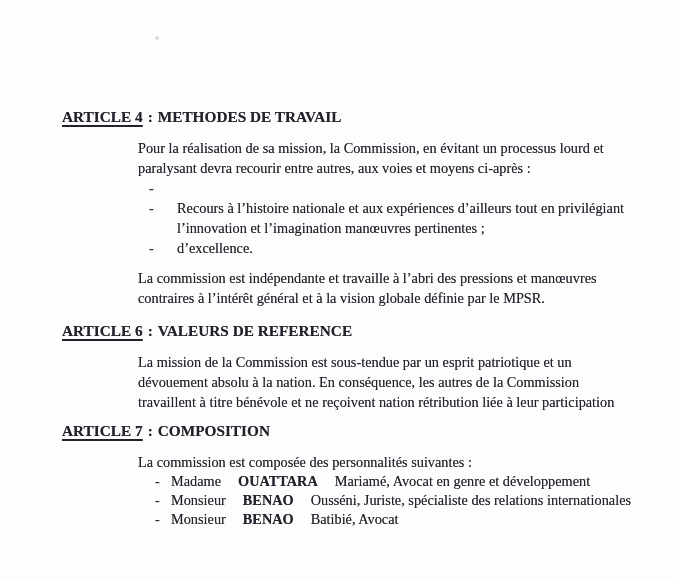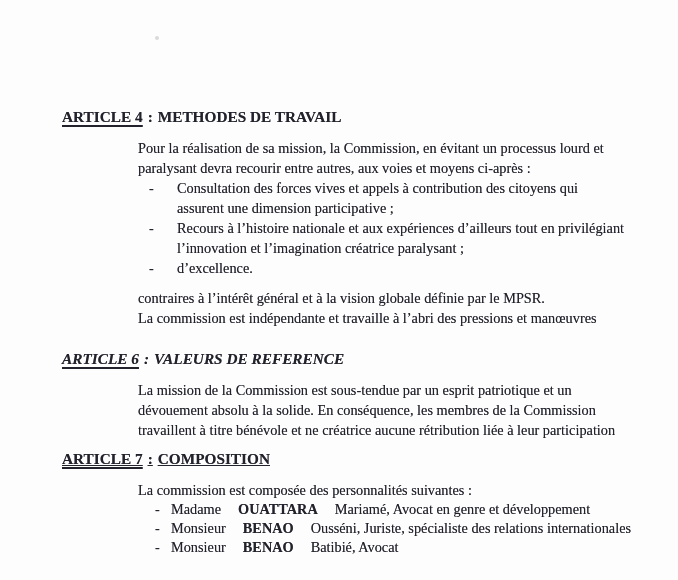--- a/index.html
+++ b/index.html
@@ -32,22 +32,22 @@
   .line{white-space:nowrap;}
   .list{margin-left:149px;}
   .item{display:flex;align-items:flex-start;}
   .item .dash{width:28px;flex:none;}
   .members{margin-left:155px;line-height:19px;}
   .member{display:flex;align-items:flex-start;}
   .member .dash{width:16px;flex:none;}
   .member-line{white-space:nowrap;}
   .bname{font-weight:bold;margin:0 17px;}
   .mt-a5{margin-top:6px;}
-  .mt-a6{margin-top:20px;font-style:italic;}
-  .mt-a7{margin-top:8px;text-decoration:underline;}
+  .mt-a6{margin-top:12px;}
+  .mt-a7{margin-top:8px;}
   .speck{
     position:absolute;left:155px;top:36px;
     width:4px;height:4px;border-radius:50%;
     background:#dadada;
   }
 </style>
 </head>
 <body>
 
 <div class="page">
@@ -56,54 +56,50 @@
 
     <section>
       <h2 class="heading"><span class="label">ARTICLE 4</span><span class="sep">:</span><span class="title">METHODES DE TRAVAIL</span></h2>
       <div class="para">
         <div class="line">Pour la réalisation de sa mission, la Commission, en évitant un processus lourd et</div>
         <div class="line">paralysant devra recourir entre autres, aux voies et moyens ci-après :</div>
       </div>
       <div class="list">
         <div class="item">
           <span class="dash">-</span>
-          <div>
-            <div class="line">Consultation des forces vives et appels à contribution des citoyens qui</div>
-            <div class="line">assurent une dimension participative ;</div>
-          </div>
         </div>
         <div class="item">
           <span class="dash">-</span>
           <div>
             <div class="line">Recours à l’histoire nationale et aux expériences d’ailleurs tout en privilégiant</div>
-            <div class="line">l’innovation et l’imagination créatrice paralysant ;</div>
+            <div class="line">l’innovation et l’imagination manœuvres pertinentes ;</div>
           </div>
         </div>
         <div class="item">
           <span class="dash">-</span>
           <div>
             <div class="line">d’excellence.</div>
           </div>
         </div>
       </div>
     </section>
 
     <section>
       <div class="para">
+        <div class="line">La commission est indépendante et travaille à l’abri des pressions et manœuvres</div>
         <div class="line">contraires à l’intérêt général et à la vision globale définie par le MPSR.</div>
-        <div class="line">La commission est indépendante et travaille à l’abri des pressions et manœuvres</div>
       </div>
     </section>
 
     <section>
       <h2 class="heading mt-a6"><span class="label">ARTICLE 6</span><span class="sep">:</span><span class="title">VALEURS DE REFERENCE</span></h2>
       <div class="para">
         <div class="line">La mission de la Commission est sous-tendue par un esprit patriotique et un</div>
-        <div class="line">dévouement absolu à la solide. En conséquence, les membres de la Commission</div>
-        <div class="line">travaillent à titre bénévole et ne créatrice aucune rétribution liée à leur participation</div>
+        <div class="line">dévouement absolu à la nation. En conséquence, les autres de la Commission</div>
+        <div class="line">travaillent à titre bénévole et ne reçoivent nation rétribution liée à leur participation</div>
       </div>
     </section>
 
     <section>
       <h2 class="heading mt-a7"><span class="label">ARTICLE 7</span><span class="sep">:</span><span class="title">COMPOSITION</span></h2>
       <div class="para">
         <div class="line">La commission est composée des personnalités suivantes :</div>
       </div>
       <div class="members">
         <div class="member">

